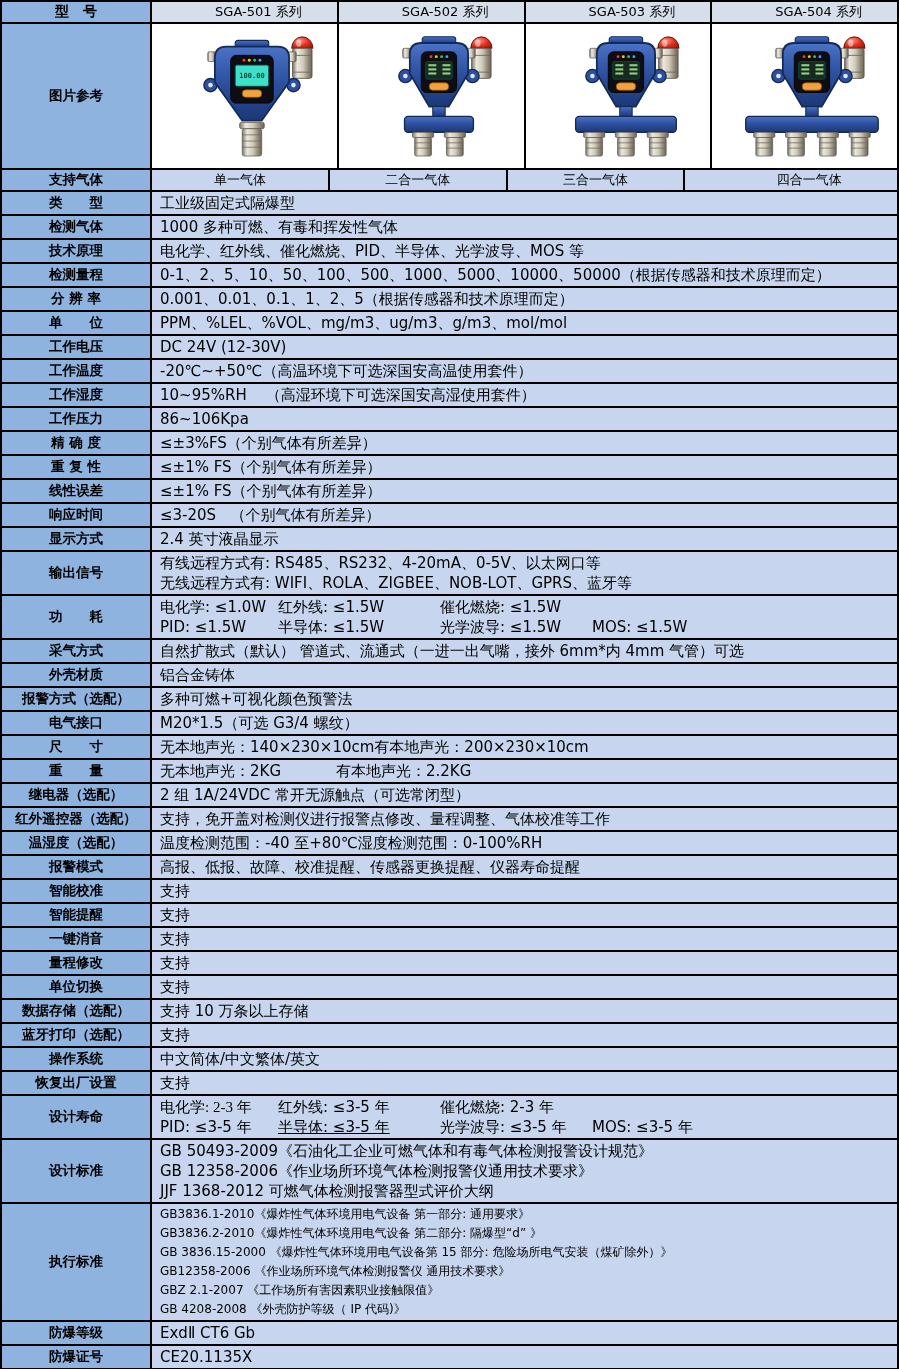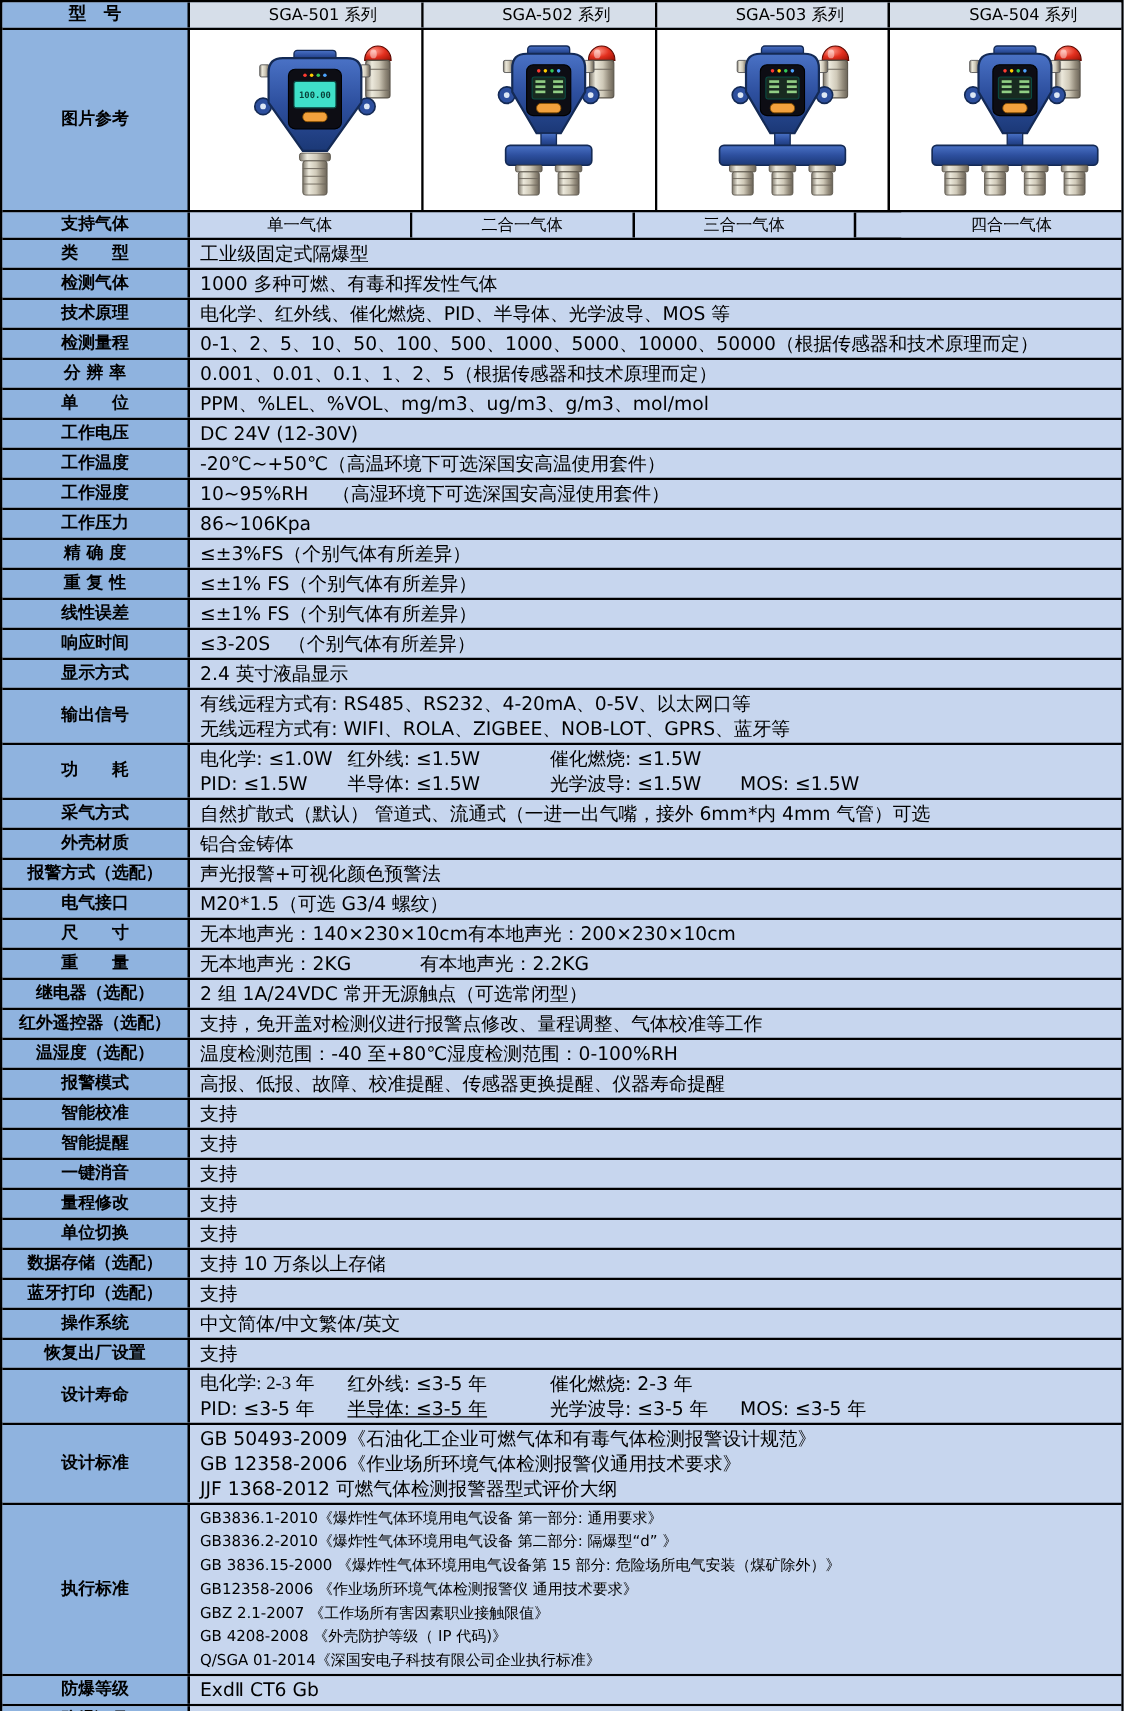--- a/index.html
+++ b/index.html
@@ -452,21 +452,21 @@
         <div class="value-cell">
           <div class="line">
             <span class="seg">铝合金铸体</span>
           </div>
         </div>
       </div>
       <div class="spec-row">
         <div class="label-cell">报警方式（选配）</div>
         <div class="value-cell">
           <div class="line">
-            <span class="seg">声光报警+可视化颜色预警法</span>
+            <span class="seg">多种可燃+可视化颜色预警法</span>
           </div>
         </div>
       </div>
       <div class="spec-row">
         <div class="label-cell">电气接口</div>
         <div class="value-cell">
           <div class="line">
             <span class="seg">M20*1.5（可选 G3/4 螺纹）</span>
           </div>
         </div>
@@ -638,23 +638,20 @@
           </div>
           <div class="line">
             <span class="seg">GB12358-2006 《作业场所环境气体检测报警仪 通用技术要求》</span>
           </div>
           <div class="line">
             <span class="seg">GBZ 2.1-2007 《工作场所有害因素职业接触限值》</span>
           </div>
           <div class="line">
             <span class="seg">GB 4208-2008 《外壳防护等级（ IP 代码)》</span>
           </div>
-          <div class="line">
-            <span class="seg">Q/SGA 01-2014《深国安电子科技有限公司企业执行标准》</span>
-          </div>
         </div>
       </div>
       <div class="spec-row">
         <div class="label-cell">防爆等级</div>
         <div class="value-cell">
           <div class="line">
             <span class="seg">ExdⅡ CT6 Gb</span>
           </div>
         </div>
       </div>

